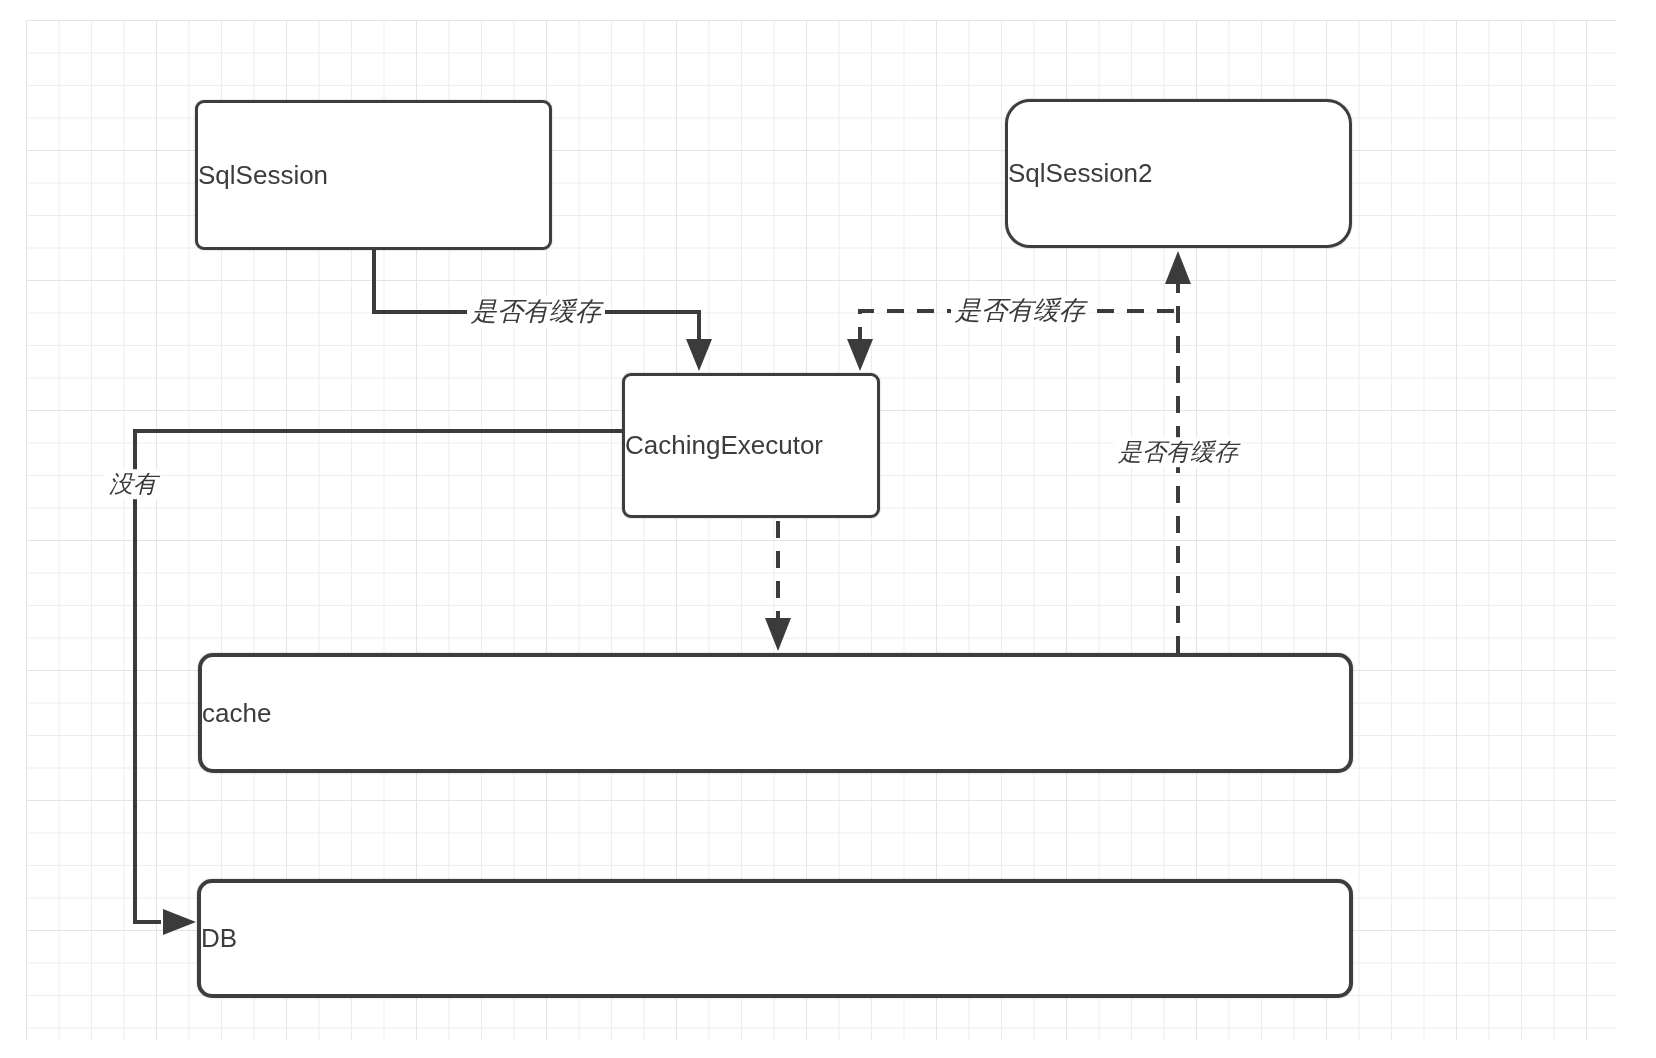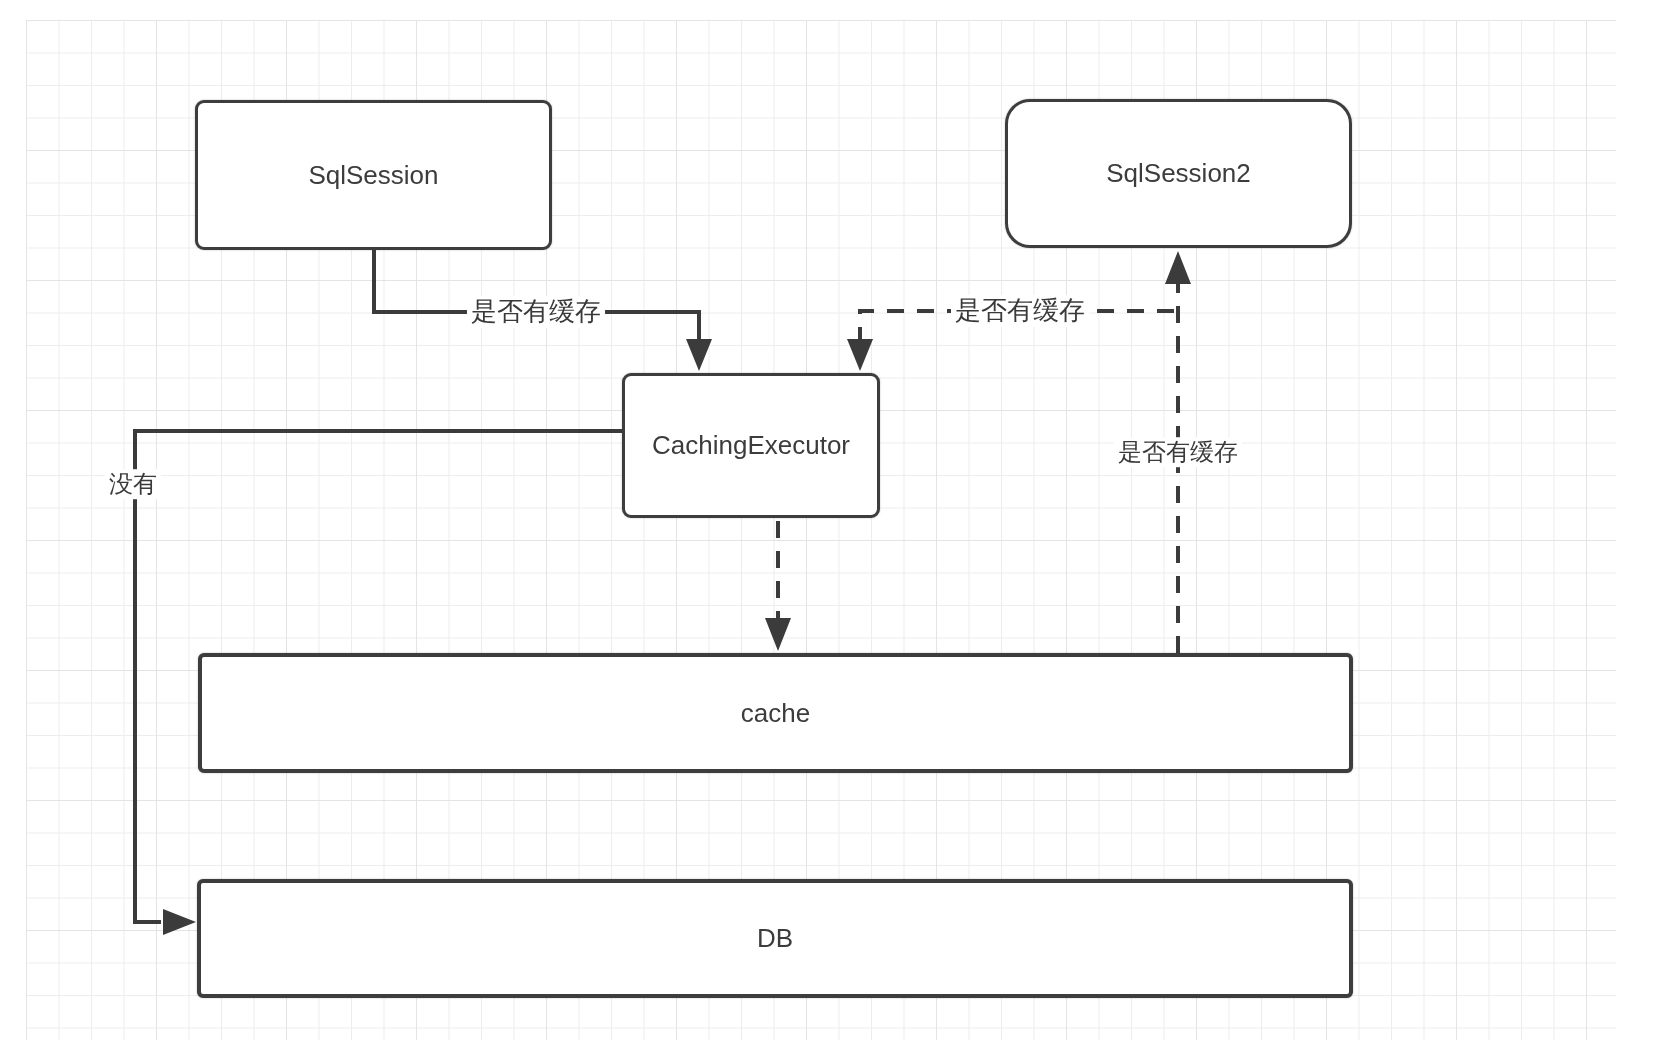--- a/index.html
+++ b/index.html
@@ -22,35 +22,36 @@
     background-size:130px 130px,130px 130px,32.5px 32.5px,32.5px 32.5px;
   }
   svg.edges{position:absolute;left:0;top:0;}
   .edge-line{fill:none;stroke:#3b3b3b;stroke-width:4;}
   .edge-line.dashed{stroke-dasharray:17 13;}
   .arrowhead{fill:#3b3b3b;stroke:none;}
   .node{
     position:absolute;
     background:#ffffff;
     border:3.5px solid #3d3d3d;
-    display:flex;align-items:center;justify-content:center;
+    display:flex;align-items:center;
     font-size:26px;color:#3c3c3c;
     box-sizing:border-box;
     box-shadow:0 0 2px rgba(60,60,60,.35);
   }
   .node.rounded{border-radius:9px;}
-  .node.bar{border-radius:6px;border-width:4px;}
+  .node.bar{border-radius:15px;border-width:4px;}
   .edge-label{
     position:absolute;
     transform:translate(-50%,-50%);
     background:#ffffff;
     padding:1px 4px;
     font-size:26px;color:#3a3a3a;
     white-space:nowrap;
     line-height:1.15;
+    font-style:italic;
   }
   .edge-label.small{font-size:24px;}
 </style>
 </head>
 <body>
 
 <div class="canvas">
 
   <div class="grid"></div>
 

